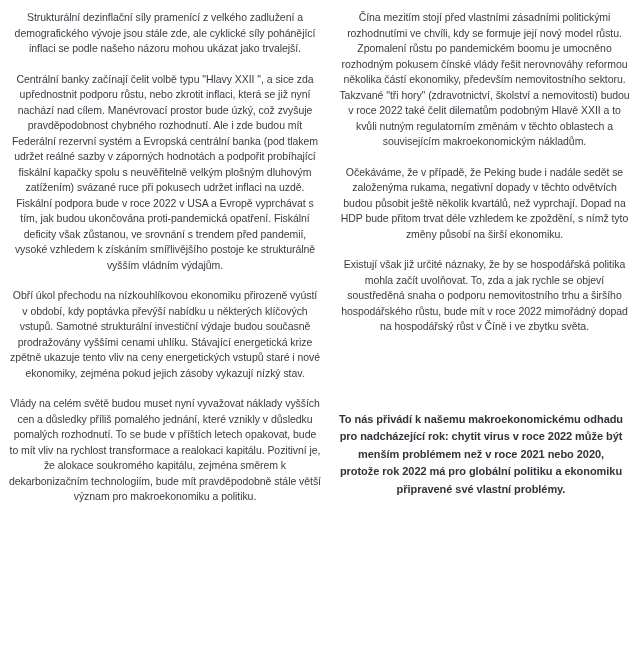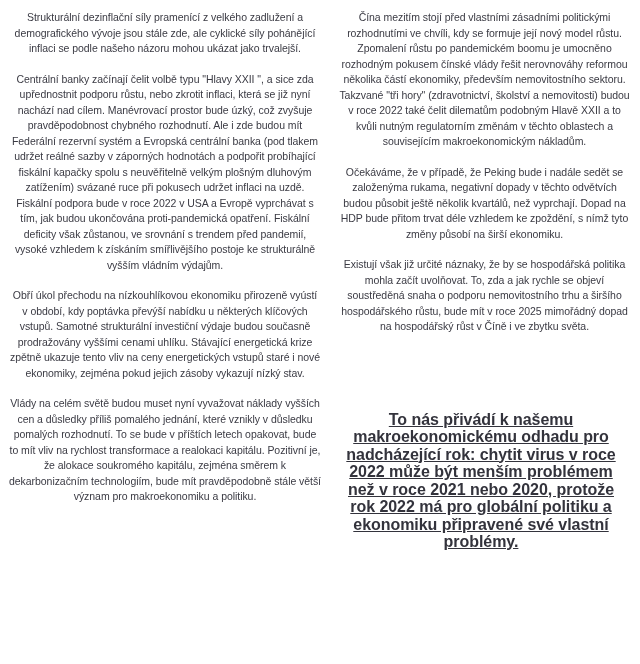--- a/index.html
+++ b/index.html
@@ -43,42 +43,41 @@
   }
   .col-left h1.section-heading {
     margin-top: 48px;
     margin-bottom: 16px;
   }
   .col-right h1.section-heading {
     margin-top: 0;
     margin-bottom: 17px;
   }
   p.callout-par {
-    font-size: 16px;
+    font-size: 11px;
     line-height: 17.5px;
     font-weight: bold;
     letter-spacing: -0.05px;
     color: #33333c;
     margin-top: 76px;
     width: 288px;
-    text-decoration: underline;
   }
 </style>
 </head>
 <body>
 
 <div class="page">
 
   <div class="col col-left">
     <p class="body-par">Strukturální dezinflační síly pramenící z velkého zadlužení a demografického vývoje jsou stále zde, ale cyklické síly pohánějící inflaci se podle našeho názoru mohou ukázat jako trvalejší.</p>
     <p class="body-par">Centrální banky začínají čelit volbě typu "Hlavy XXII ", a sice zda upřednostnit podporu růstu, nebo zkrotit inflaci, která se již nyní nachází nad cílem. Manévrovací prostor bude úzký, což zvyšuje pravděpodobnost chybného rozhodnutí. Ale i zde budou mít Federální rezervní systém a Evropská centrální banka (pod tlakem udržet reálné sazby v záporných hodnotách a podpořit probíhající fiskální kapačky spolu s neuvěřitelně velkým plošným dluhovým zatížením) svázané ruce při pokusech udržet inflaci na uzdě. Fiskální podpora bude v roce 2022 v USA a Evropě vyprchávat s tím, jak budou ukončována proti-pandemická opatření. Fiskální deficity však zůstanou, ve srovnání s trendem před pandemií, vysoké vzhledem k získáním smířlivějšího postoje ke strukturálně vyšším vládním výdajům.</p>
     <p class="body-par">Obří úkol přechodu na nízkouhlíkovou ekonomiku přirozeně vyústí v období, kdy poptávka převýší nabídku u některých klíčových vstupů. Samotné strukturální investiční výdaje budou současně prodražovány vyššími cenami uhlíku. Stávající energetická krize zpětně ukazuje tento vliv na ceny energetických vstupů staré i nové ekonomiky, zejména pokud jejich zásoby vykazují nízký stav.</p>
     <p class="body-par">Vlády na celém světě budou muset nyní vyvažovat náklady vyšších cen a důsledky příliš pomalého jednání, které vznikly v důsledku pomalých rozhodnutí. To se bude v příštích letech opakovat, bude to mít vliv na rychlost transformace a realokaci kapitálu. Pozitivní je, že alokace soukromého kapitálu, zejména směrem k dekarbonizačním technologiím, bude mít pravděpodobně stále větší význam pro makroekonomiku a politiku.</p>
   </div>
 
   <div class="col col-right">
     <p class="body-par">Čína mezitím stojí před vlastními zásadními politickými rozhodnutími ve chvíli, kdy se formuje její nový model růstu. Zpomalení růstu po pandemickém boomu je umocněno rozhodným pokusem čínské vlády řešit nerovnováhy reformou několika částí ekonomiky, především nemovitostního sektoru. Takzvané "tři hory" (zdravotnictví, školství a nemovitosti) budou v roce 2022 také čelit dilematům podobným Hlavě XXII a to kvůli nutným regulatorním změnám v těchto oblastech a souvisejícím makroekonomickým nákladům.</p>
     <p class="body-par">Očekáváme, že v případě, že Peking bude i nadále sedět se založenýma rukama, negativní dopady v těchto odvětvích budou působit ještě několik kvartálů, než vyprchají. Dopad na HDP bude přitom trvat déle vzhledem ke zpoždění, s nímž tyto změny působí na širší ekonomiku.</p>
-    <p class="body-par">Existují však již určité náznaky, že by se hospodářská politika mohla začít uvolňovat. To, zda a jak rychle se objeví soustředěná snaha o podporu nemovitostního trhu a širšího hospodářského růstu, bude mít v roce 2025 mimořádný dopad na hospodářský růst v Číně i ve zbytku světa.</p>
+    <p class="body-par">Existují však již určité náznaky, že by se hospodářská politika mohla začít uvolňovat. To, zda a jak rychle se objeví soustředěná snaha o podporu nemovitostního trhu a širšího hospodářského růstu, bude mít v roce 2022 mimořádný dopad na hospodářský růst v Číně i ve zbytku světa.</p>
     <p class="callout-par">To nás přivádí k našemu makroekonomickému odhadu pro nadcházející rok: chytit virus v roce 2022 může být menším problémem než v roce 2021 nebo 2020, protože rok 2022 má pro globální politiku a ekonomiku připravené své vlastní problémy.</p>
   </div>
 
 </div>
 
 </body></html>

